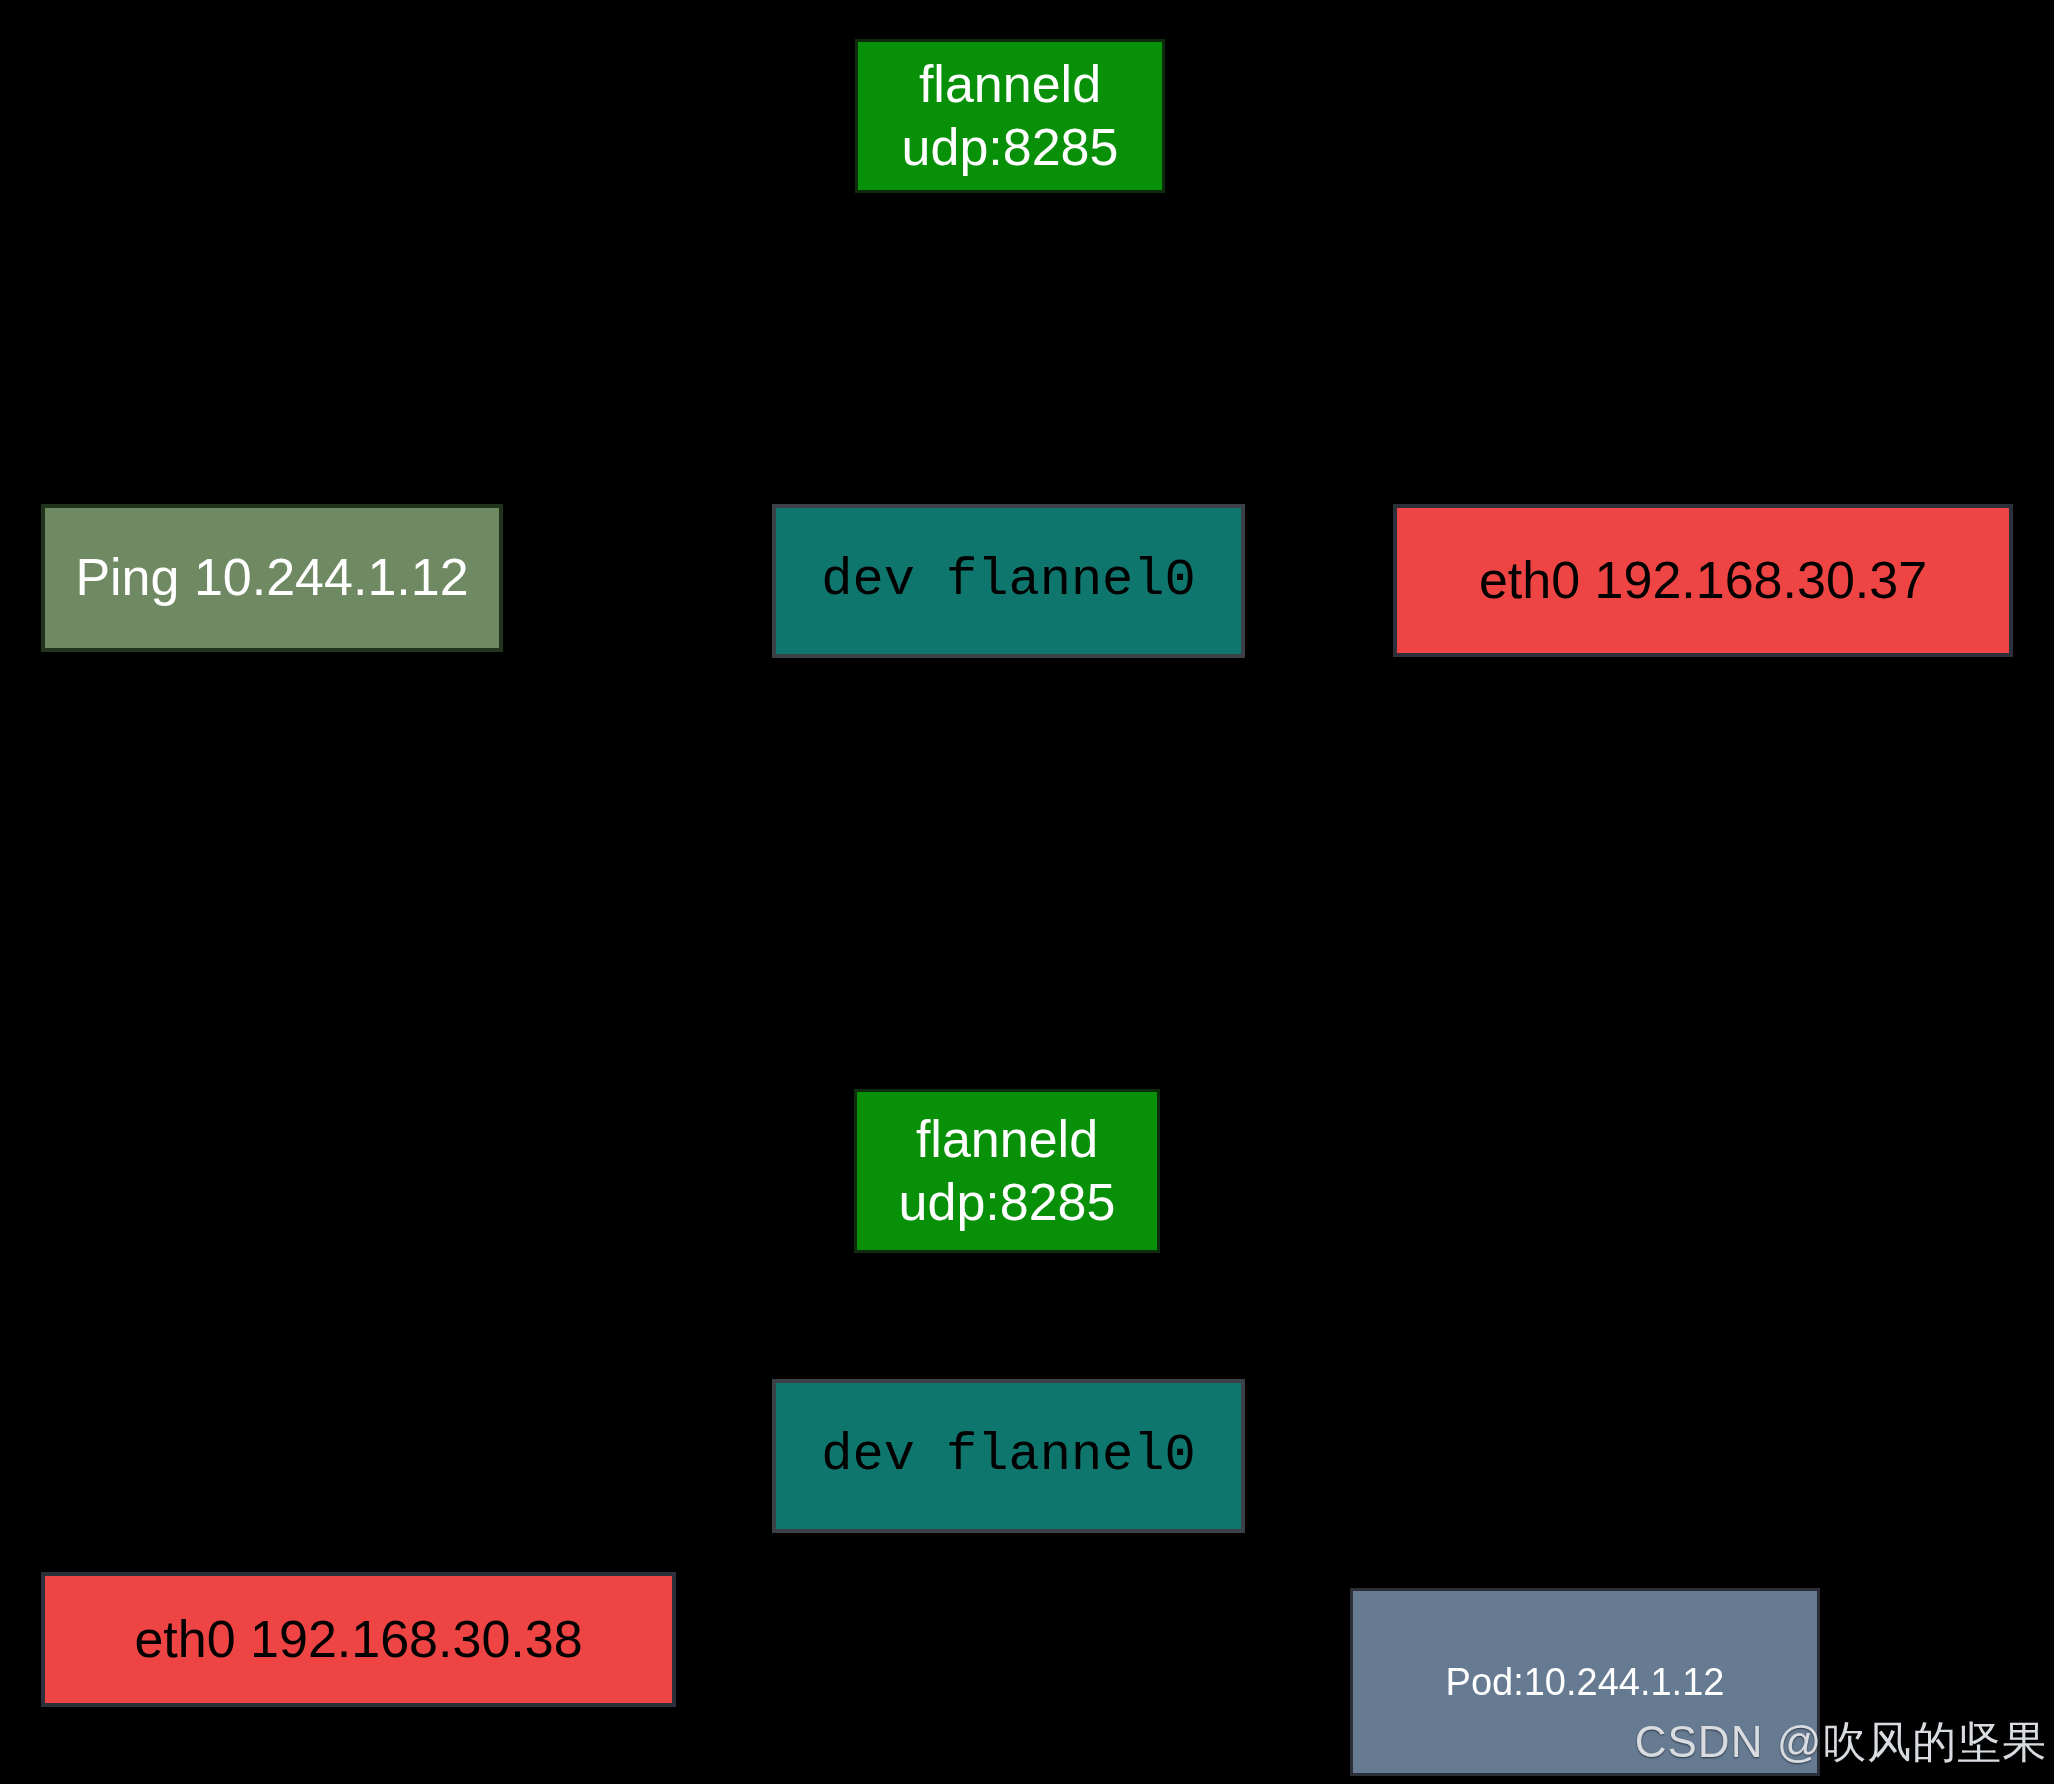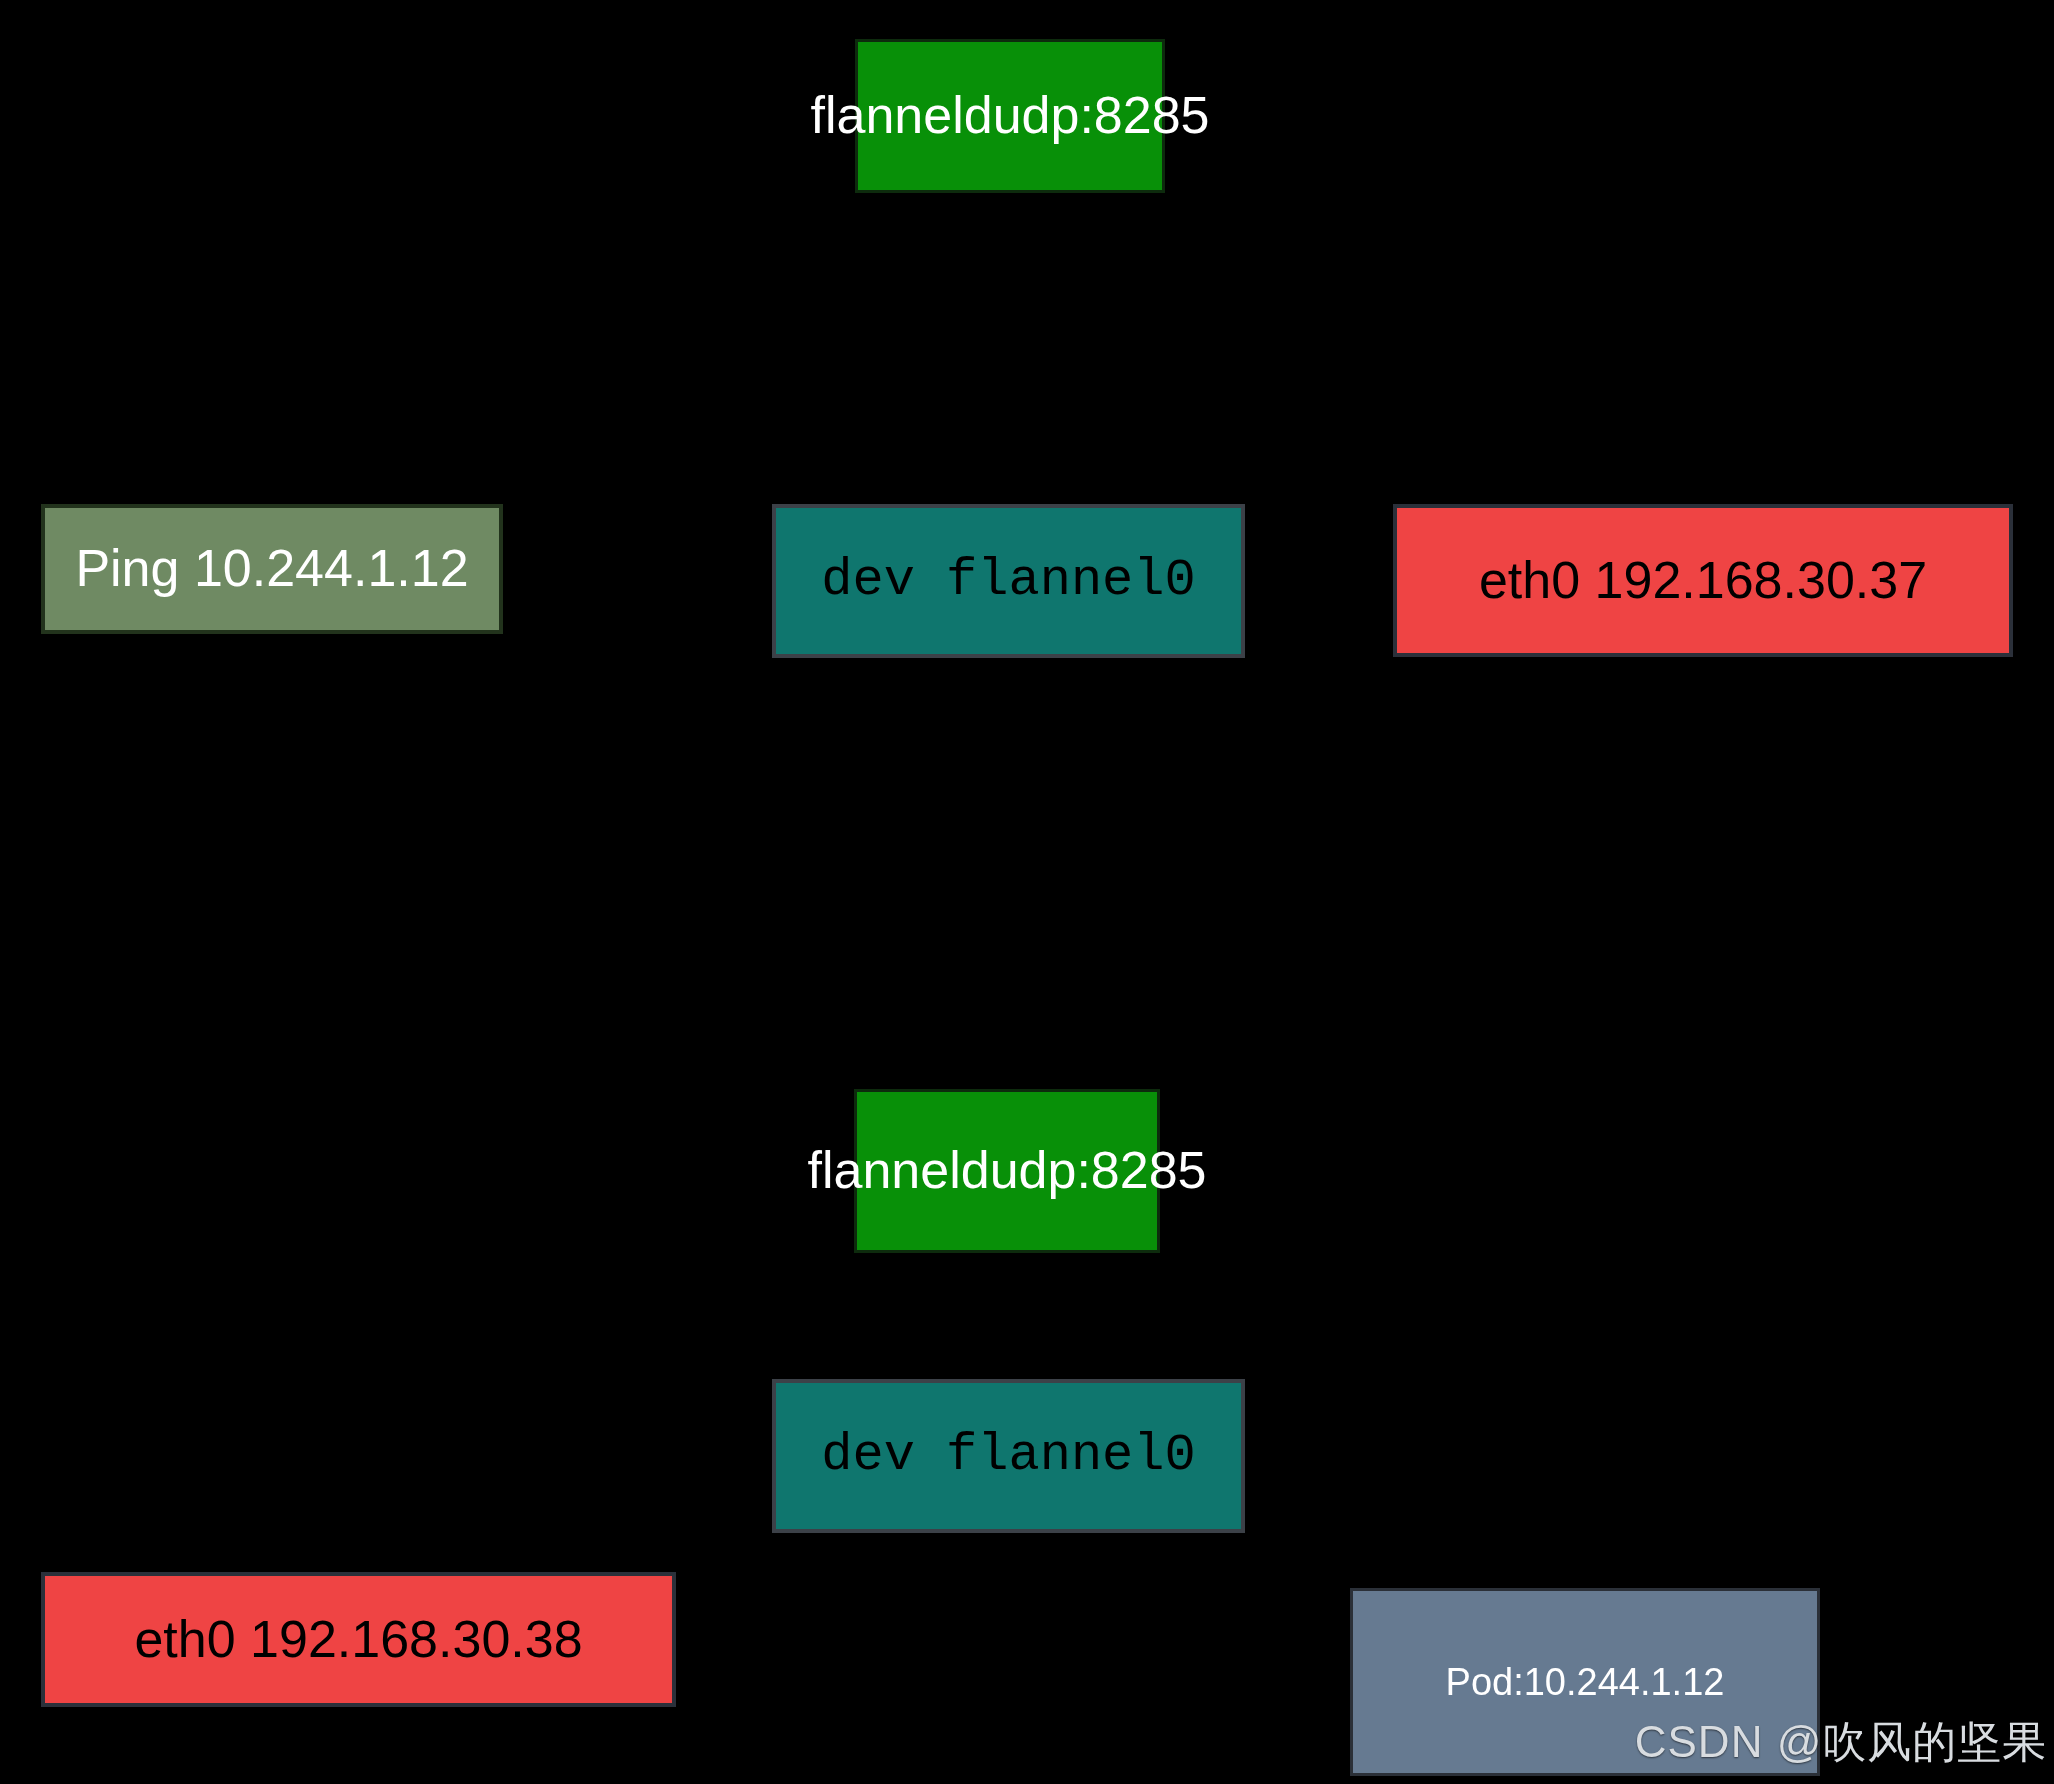--- a/index.html
+++ b/index.html
@@ -12,21 +12,21 @@
     width: 2055px;
     height: 1784px;
     background: #000000;
     overflow: hidden;
     font-family: "Liberation Sans", sans-serif;
   }
   .node {
     position: absolute;
     box-sizing: border-box;
     display: flex;
-    flex-direction: row;
+    flex-direction: column;
     align-items: center;
     justify-content: center;
     text-align: center;
     line-height: 1.18;
     white-space: pre;
   }
   .node .line {
     display: block;
   }
 
@@ -96,21 +96,21 @@
 </head>
 <body>
 
 <div id="canvas">
 
   <div class="node n-flanneld" style="left:855px; top:39px; width:310px; height:154px;">
     <span class="line">flanneld</span>
     <span class="line">udp:8285</span>
   </div>
 
-  <div class="node n-ping" style="left:41px; top:504px; width:462px; height:130px;">
+  <div class="node n-ping" style="left:41px; top:504px; width:462px; height:148px;">
     <span class="line">Ping 10.244.1.12</span>
   </div>
 
   <div class="node n-flannel0" style="left:772px; top:504px; width:473px; height:154px;">
     <span class="line">dev flannel0</span>
   </div>
 
   <div class="node n-eth" style="left:1393px; top:504px; width:620px; height:153px;">
     <span class="line">eth0 192.168.30.37</span>
   </div>

